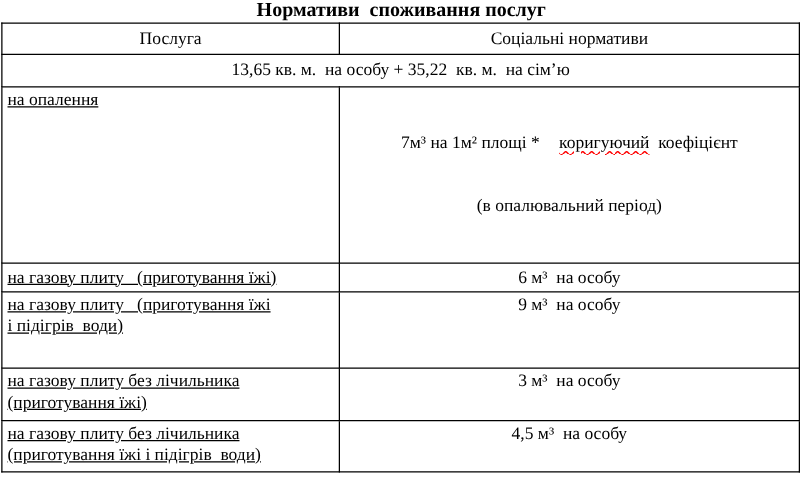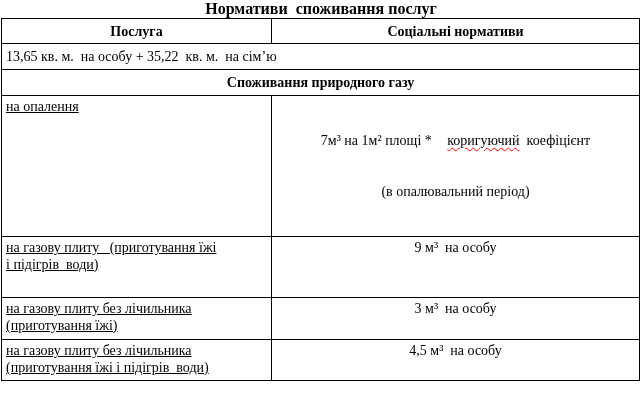--- a/index.html
+++ b/index.html
@@ -29,34 +29,34 @@
     border: 1px solid #000000;
     font-size: 14px;
     line-height: 17px;
     padding: 2px 4px;
     overflow: hidden;
     white-space: pre-wrap;
   }
   col.c1 { width: 270px; }
   col.c2 { width: 368px; }
   td.hdr {
-    font-weight: bold;
+    font-weight: normal;
     font-size: 15px;
     text-align: center;
     vertical-align: middle;
     padding: 1px 4px;
   }
   td.section {
     font-weight: bold;
     font-size: 17px;
     text-align: center;
     vertical-align: middle;
   }
   td.centerval {
-    text-align: left;
+    text-align: center;
     vertical-align: middle;
     margin-top: 44px;
   }
   td.svc {
     text-align: left;
     padding-left: 5px;
     text-decoration: underline;
   }
   td.val {
     text-align: center;
@@ -98,32 +98,33 @@
         <tr class="h25">
       <td class="hdr">Послуга</td>
       <td class="hdr">Соціальні нормативи</td>
     </tr>
 
 
     <tr class="h26">
       <td colspan="2" class="centerval">13,65 кв. м.  на особу + 35,22  кв. м.  на сім’ю</td>
     </tr>
 
-    <tr class="h26">
-      <td colspan="2" class="section">Споживання природного газу</td>
-    </tr>
 
     <tr class="h48">
       <td class="svc vtop">на опалення</td>
       <td class="val vmid">
         <div class="vline1"><span>7м³ на 1м² площі * </span><span class="squiggle">коригуючий</span><span>  коефіцієнт</span></div>
         <div class="vline2">(в опалювальний період)</div>
       </td>
     </tr>
 
+    <tr class="h23">
+      <td class="svc vmid">на газову плиту   (приготування їжі)</td>
+      <td class="val vmid">6 м³  на особу</td>
+    </tr>
 
     <tr class="h43">
       <td class="svc vtop">на газову плиту   (приготування їжі
 і підігрів  води)</td>
       <td class="val vtop">9 м³  на особу</td>
     </tr>
 
 
     <tr class="h42">
       <td class="svc vtop">на газову плиту без лічильника

